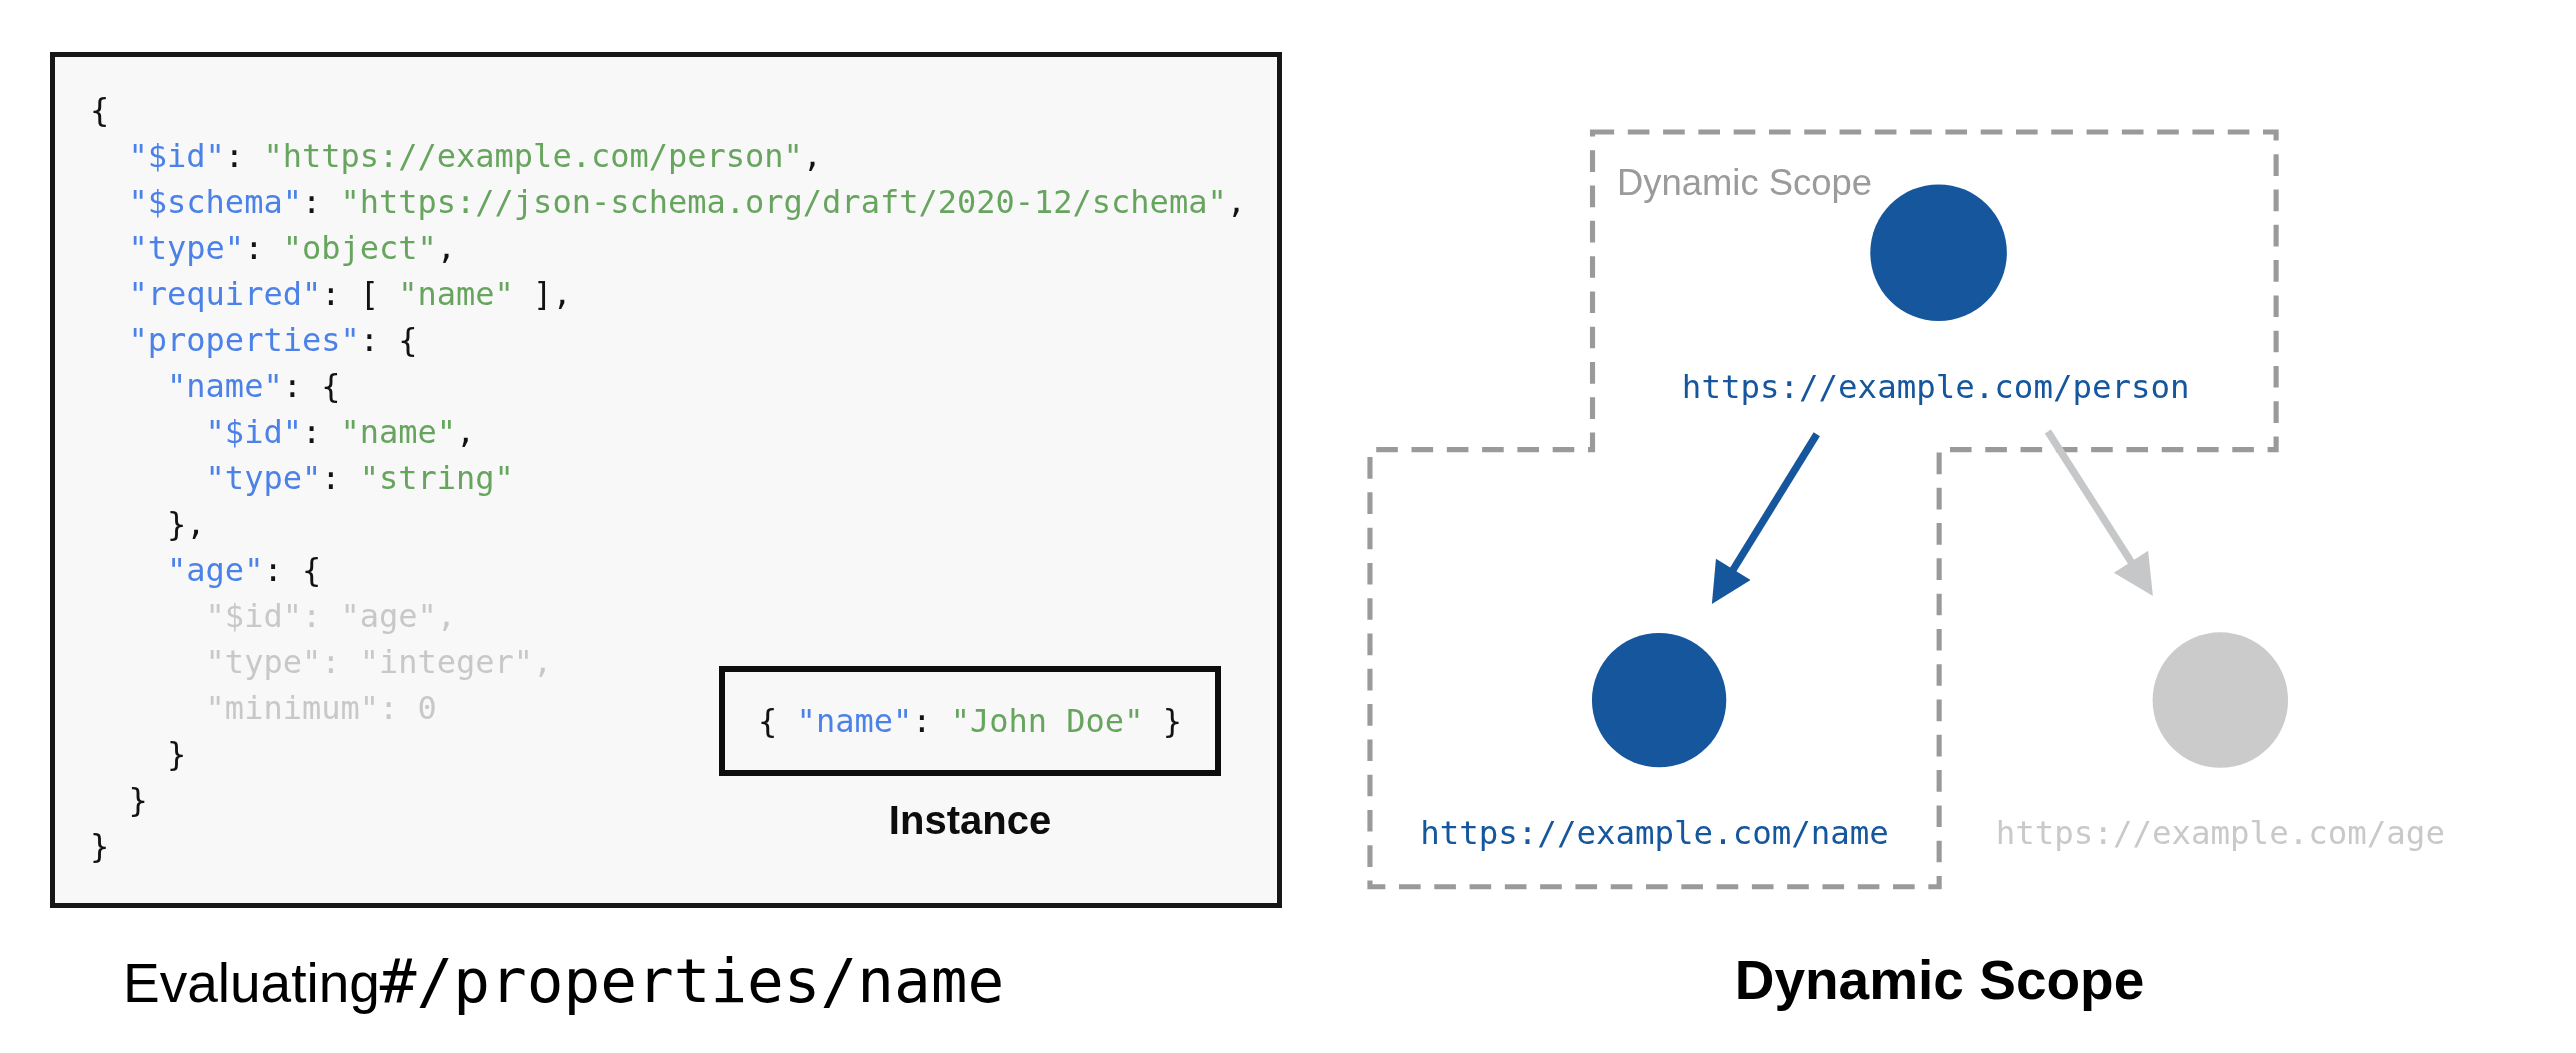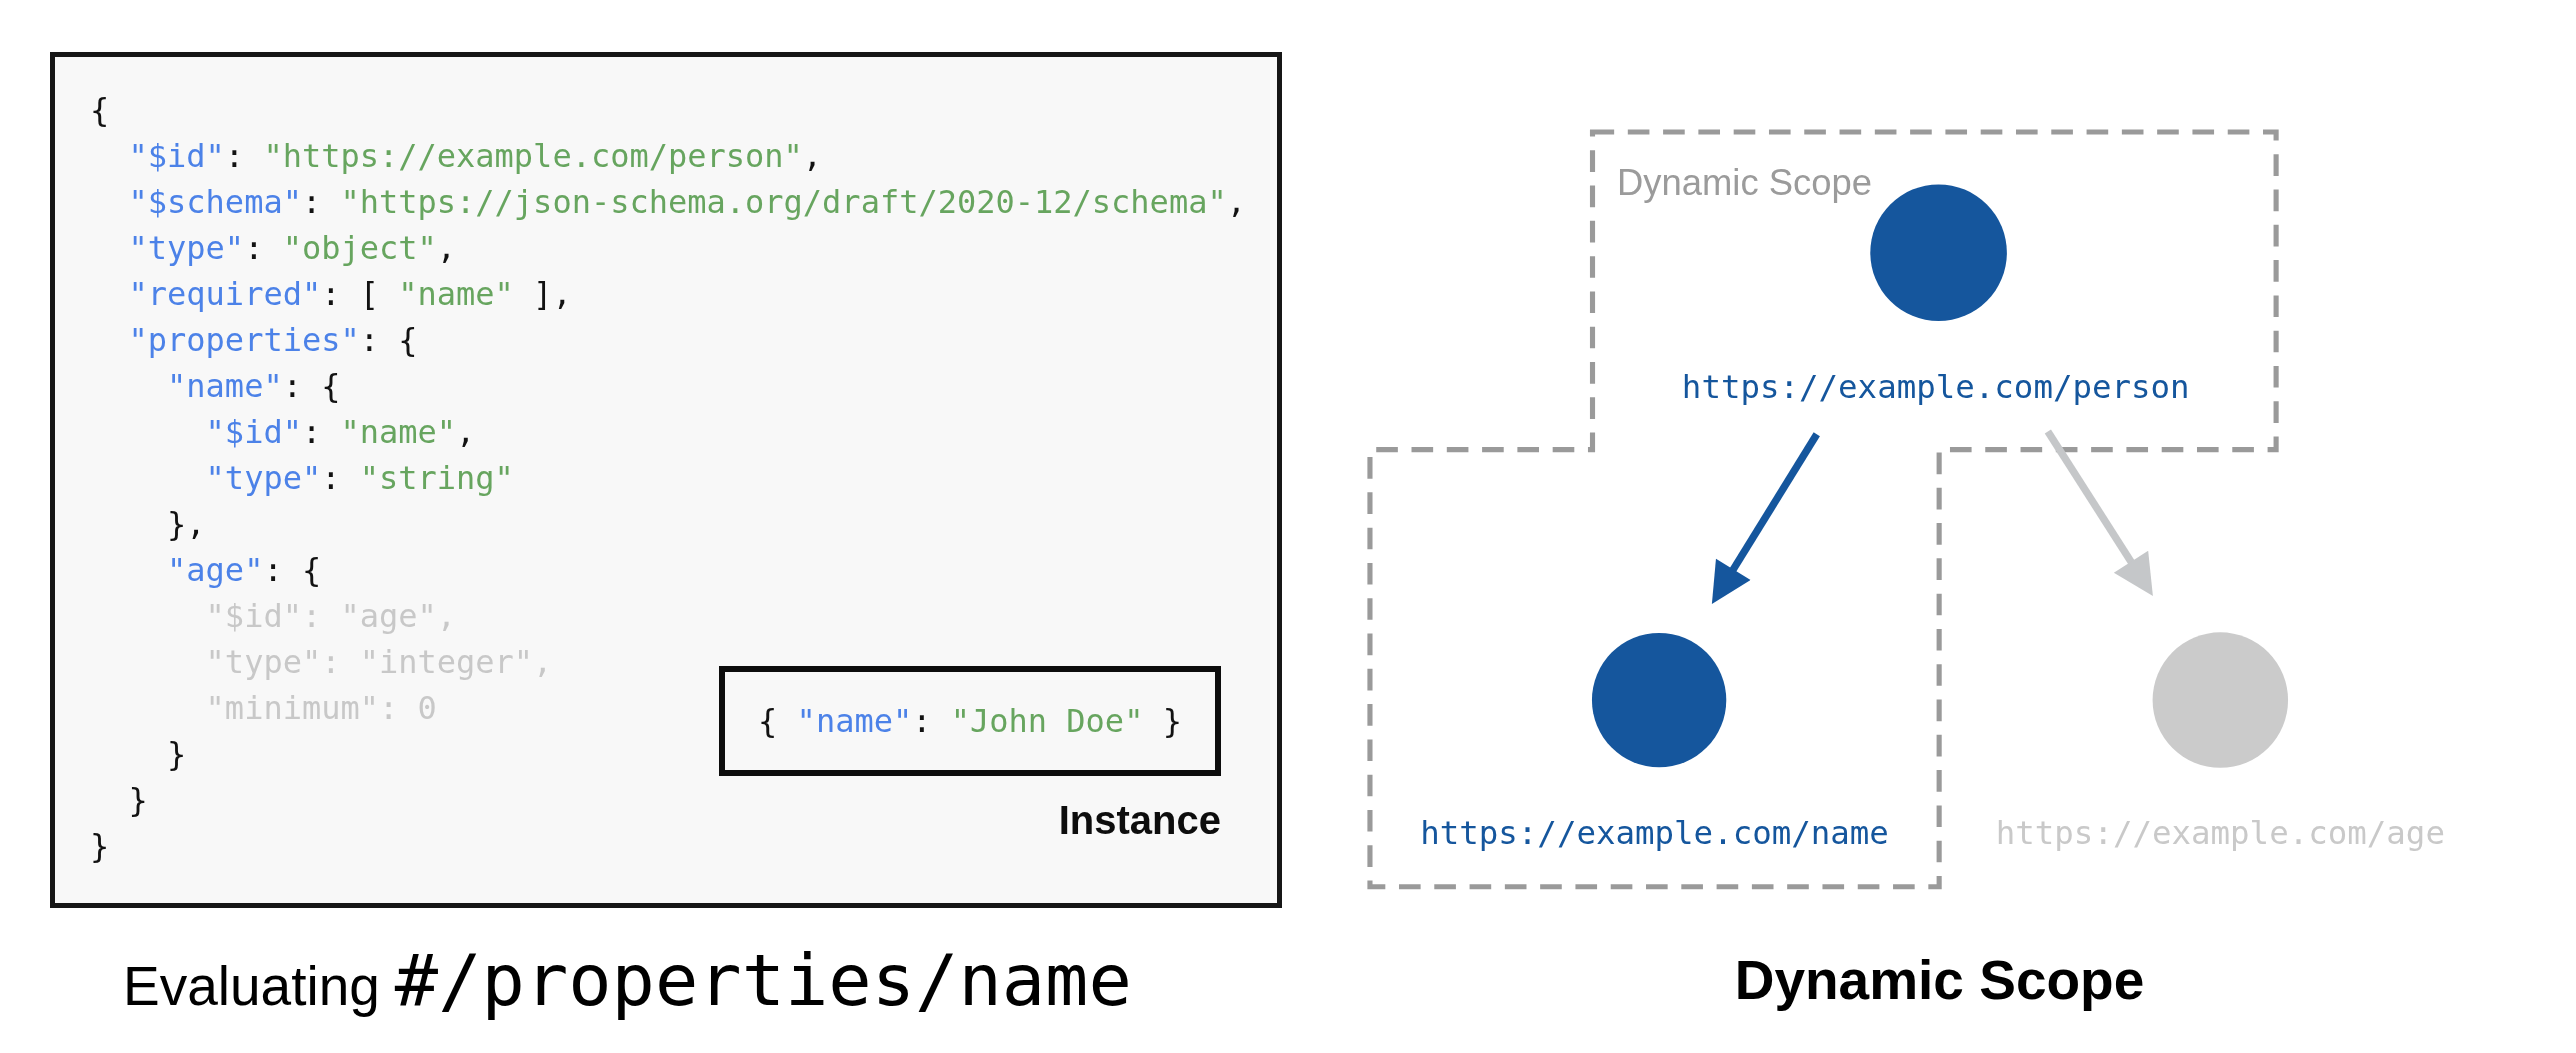--- a/index.html
+++ b/index.html
@@ -30,29 +30,29 @@
   .code .dim{color:var(--dim-gray);}
   .instance-box{
     position:absolute;left:719px;top:666px;width:502px;height:110px;
     box-sizing:border-box;border:6.8px solid #0d0d0d;
   }
   .inst{
     width:100%;height:100%;display:flex;align-items:center;justify-content:center;
     font-family:"DejaVu Sans Mono",monospace;font-size:32px;white-space:pre;color:var(--ink);
   }
   .instance-label{
-    position:absolute;left:719px;top:799px;width:502px;text-align:right;
+    position:absolute;left:719px;top:799px;width:502px;text-align:center;
     font-size:40px;font-weight:700;color:#0d0d0d;line-height:42px;
   }
   
   .caption{position:absolute;top:952px;font-size:55px;line-height:57px;color:#000;white-space:nowrap;}
   .caption-left{left:123px;}
   .caption-left b{font-weight:400;}
   .caption-left .mono{
-    font-family:"DejaVu Sans Mono",monospace;font-size:72px;font-weight:400;margin-left:15px;
+    font-family:"DejaVu Sans Mono",monospace;font-size:61px;font-weight:400;
   }
   .caption-right{left:1370px;width:1139px;text-align:center;font-weight:700;}
   
   .diagram{position:absolute;left:0;top:0;width:2576px;height:1053px;}
   .scope-outline{fill:none;stroke:var(--dash-gray);stroke-width:9;stroke-dasharray:38 24;}
   .scope-label{fill:var(--scope-label-gray);font-family:"Liberation Sans",sans-serif;font-size:64px;}
   .node-blue{fill:var(--node-blue);}
   .node-gray{fill:var(--node-gray);}
   .url{font-family:"DejaVu Sans Mono",monospace;font-size:57px;text-anchor:middle;}
   .url-blue{fill:var(--node-blue);}

